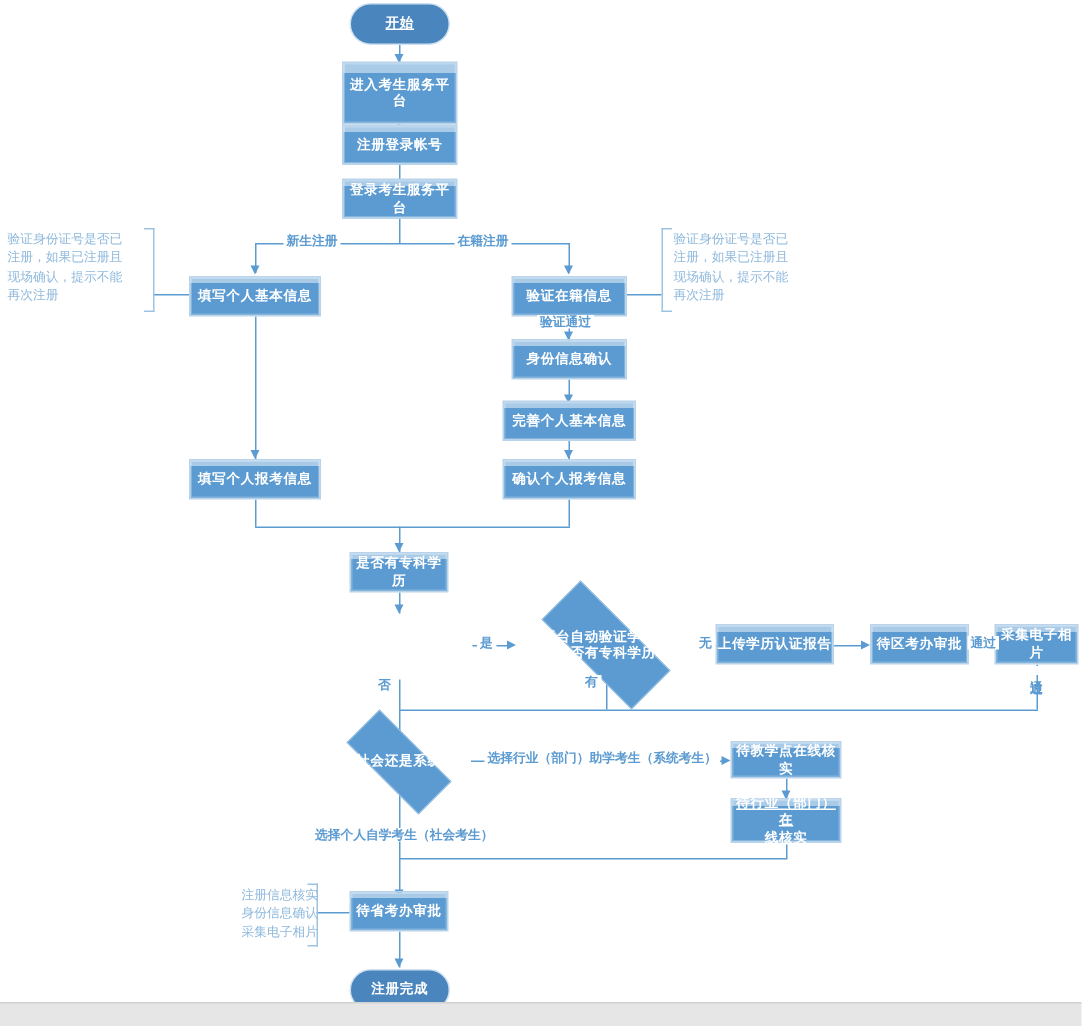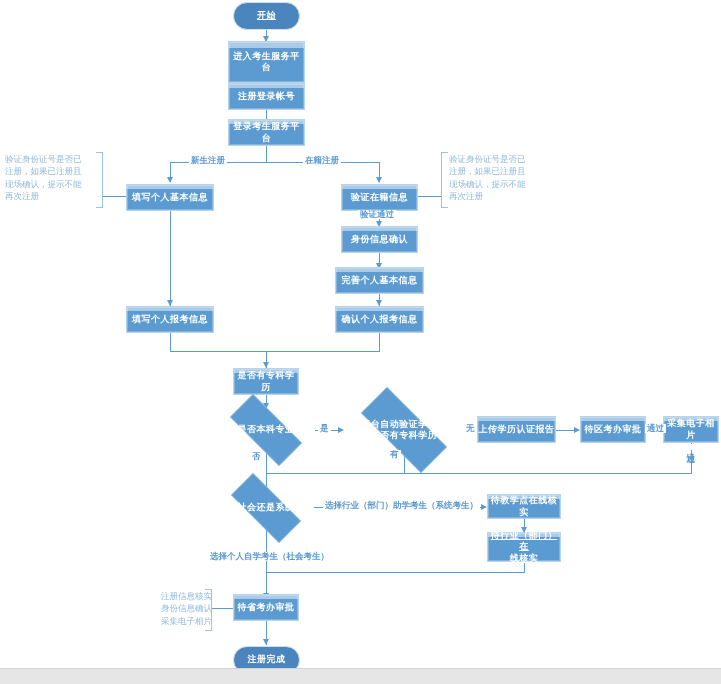--- a/index.html
+++ b/index.html
@@ -199,24 +199,20 @@
   <div class="ln lnv" style="left:266px;top:351px;height:17px;"></div>
   <div class="arrow ad" style="left:262.5px;top:362px;"></div>
 
   <div class="node box" style="left:233px;top:368px;width:66px;height:27px;">
     <span>是否有专科学历</span>
   </div>
 
   <div class="ln lnv" style="left:266px;top:395px;height:14px;"></div>
   <div class="arrow ad" style="left:262.5px;top:403px;"></div>
 
-  <div class="node diamond" style="left:217px;top:407px;width:98px;height:46px;">
-    <div class="dshape"></div>
-    <span>是否本科专业</span>
-  </div>
 
   <div class="ln lnh" style="left:315px;top:430px;width:24px;"></div>
   <div class="arrow ar" style="left:338px;top:426.5px;"></div>
   <div class="elabel" style="left:318px;top:424px;">是</div>
 
   <div class="node diamond" style="left:344px;top:404px;width:120px;height:52px;">
     <div class="dshape"></div>
     <span style="white-space:pre-line;">平台自动验证学信网
 是否有专科学历</span>
   </div>

